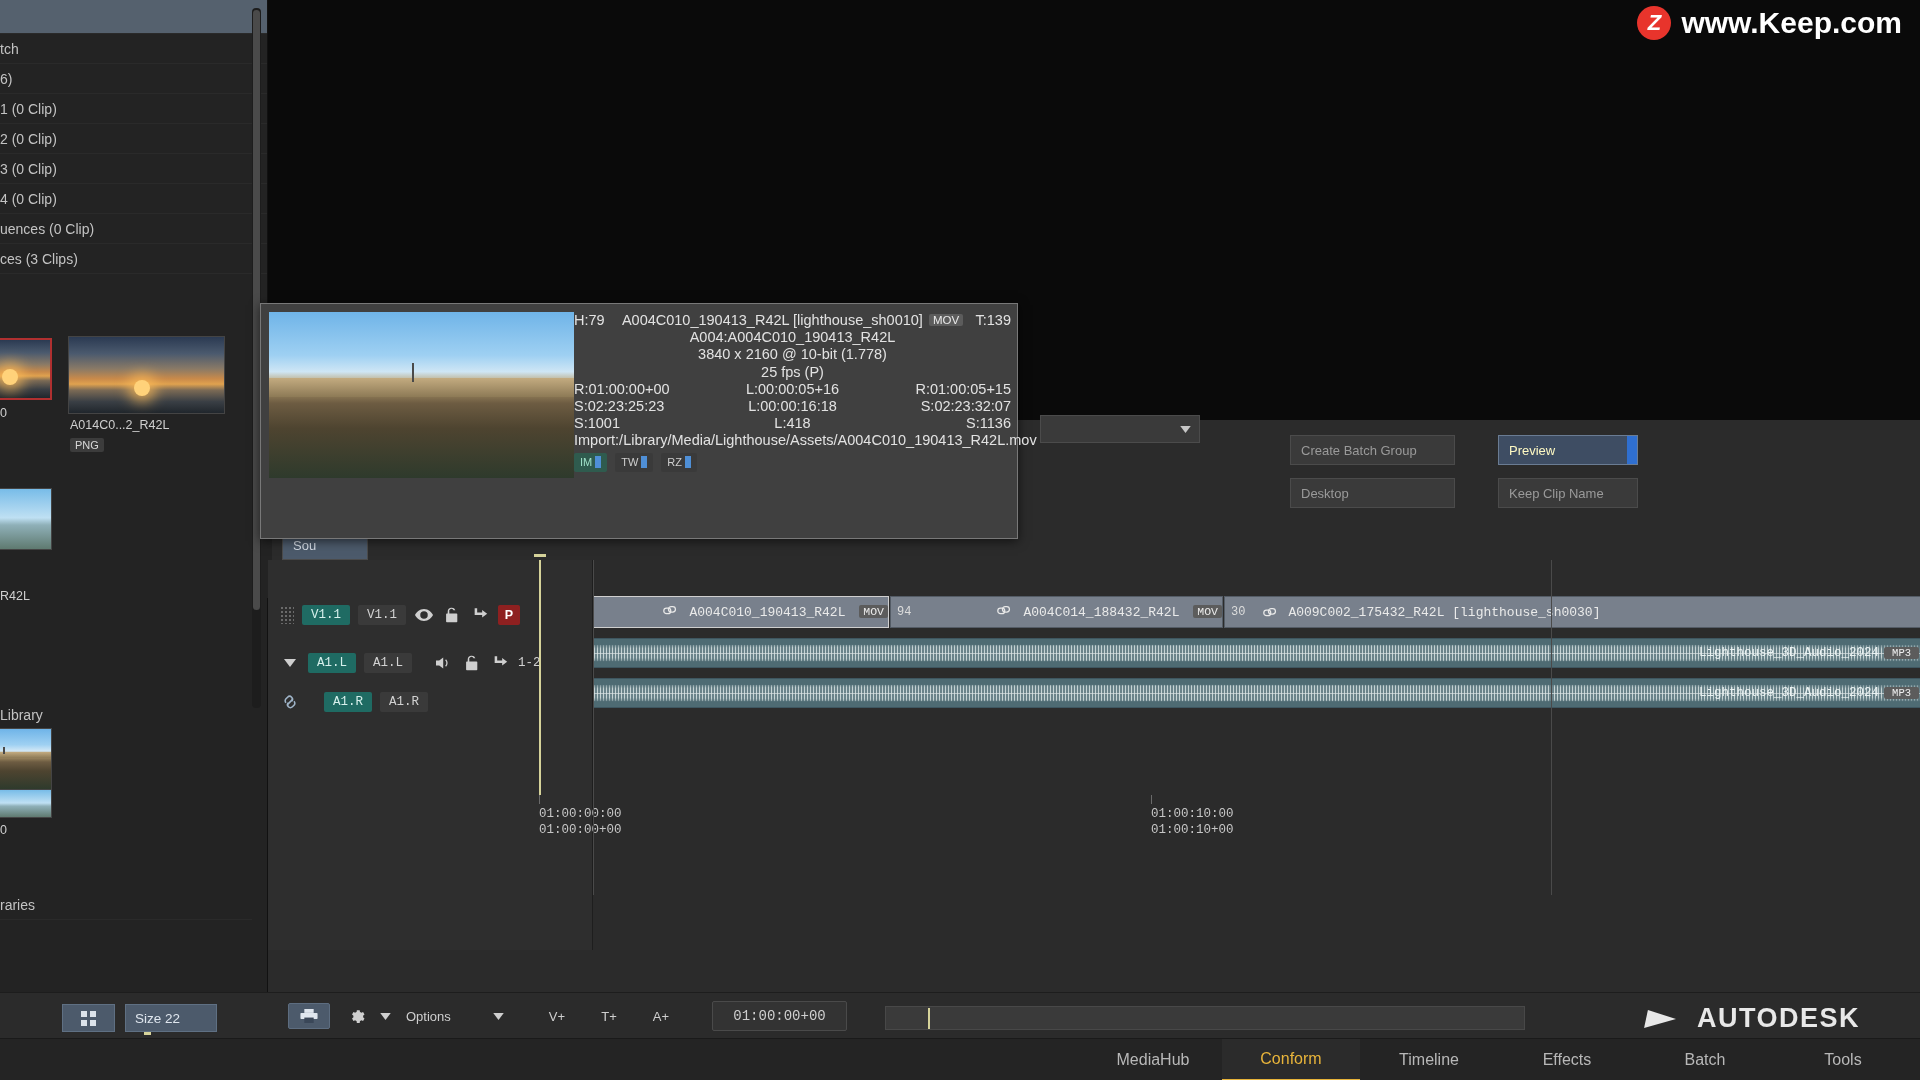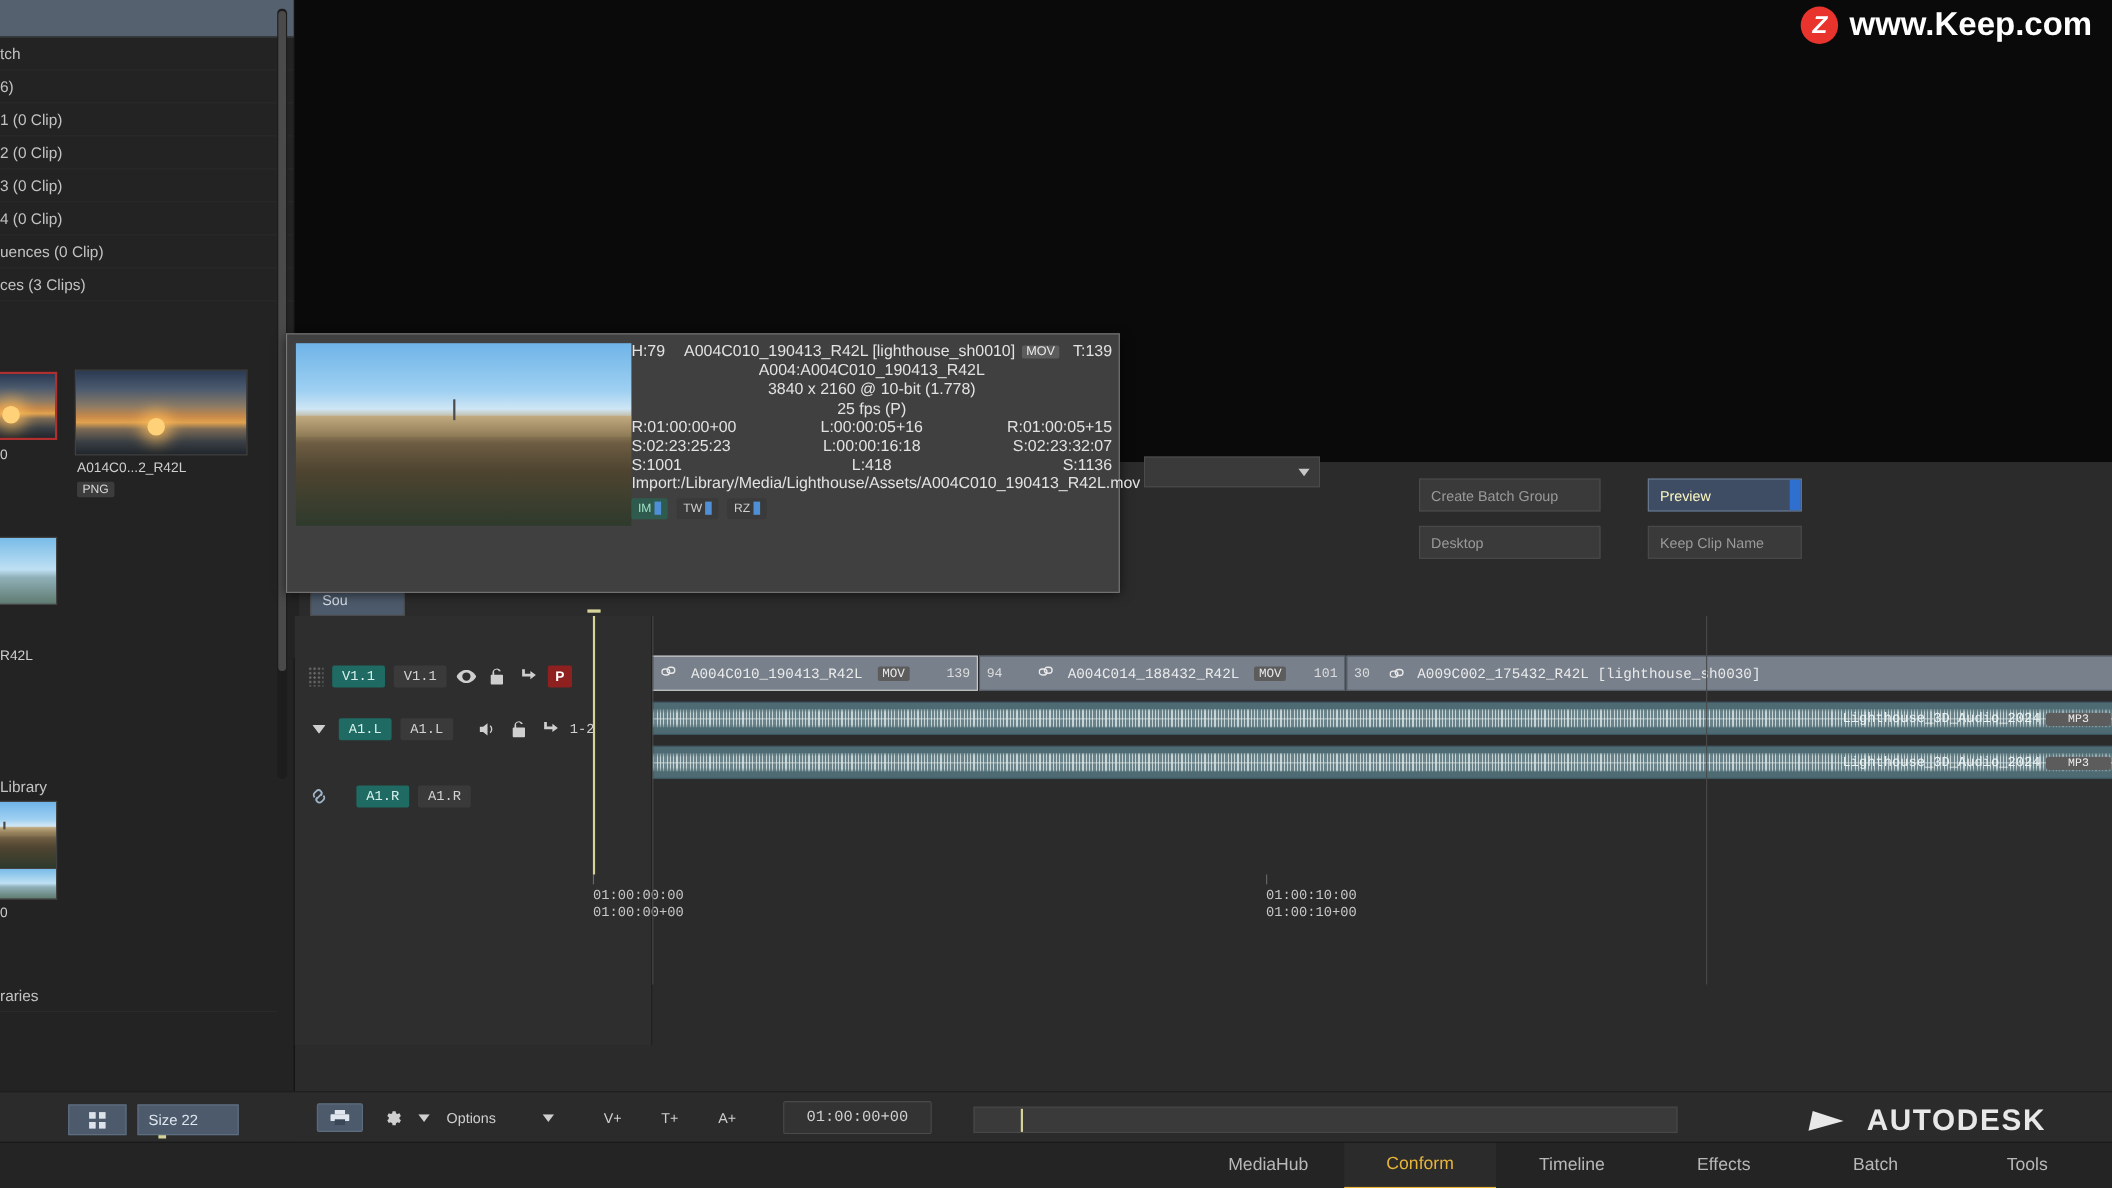--- a/index.html
+++ b/index.html
@@ -166,21 +166,21 @@
   
   #cliparea { position:absolute; left:593px; top:560px; right:0; height:390px; overflow:hidden; }
   .clip {
     position:absolute; background:#78808c; border:1px solid #545c66;
     display:flex; align-items:center; color:#eaeaea; font-size:13px;
     font-family:"Liberation Mono", monospace; white-space:nowrap; overflow:hidden;
   }
   .clip.selected { border:1px solid #cfcfcf; }
   .clip .inNum { margin-left:6px; font-size:12px; color:#dcdcdc; }
   .clip .outNum { margin-left:auto; margin-right:6px; font-size:12px; color:#dcdcdc; }
-  .clip .cname { position:absolute; left:0; right:0; text-align:center; }
+  .clip .cname { position:absolute; left:0; right:0; text-align:right; }
   .linkico { margin-right:5px; }
   .audioclip {
     position:absolute; background:#4e6b73; border:1px solid #3e5660;
     overflow:hidden;
   }
   .audioclip .wave {
     position:absolute; left:0; right:0; top:50%; height:60%;
     transform:translateY(-50%);
     background:
       repeating-linear-gradient(to right,
@@ -190,21 +190,21 @@
             mask-image:radial-gradient(ellipse 100% 65% at 50% 50%, #000 60%, transparent 100%);
   }
   .audioclip .centerline {
     position:absolute; left:0; right:0; top:50%; height:1px; background:rgba(255,255,255,.55);
   }
   .audiolabel {
     position:absolute; right:4px; top:50%; transform:translateY(-50%);
     font-size:12.5px; color:#eaf2f2; font-family:"Liberation Mono", monospace;
     white-space:nowrap;
   }
-  .mp3badge { background:#5c5c5c; color:#efefef; font-size:10.5px; padding:0 20px; border-radius:2px; margin-left:5px;}
+  .mp3badge { background:#5c5c5c; color:#efefef; font-size:10.5px; padding:0 8px; border-radius:2px; margin-left:5px;}
   #playhead {
     position:absolute; left:539px; top:560px; width:2px; height:235px;
     background:#d6d39a; z-index:20;
   }
   #playhead-handle {
     position:absolute; left:-5px; top:-6px; width:12px; height:3px; background:#d6d39a;
   }
   
   #ruler {
     position:absolute; left:593px; top:795px; right:0; height:50px;
@@ -437,21 +437,21 @@
           <path d="M3 8V6a5 5 0 019.6-2h-2.3A2.8 2.8 0 005 6v2h9a1 1 0 011 1v9a1 1 0 01-1 1H2a1 1 0 01-1-1V9a1 1 0 011-1z"></path>
         </svg>
     </span>
     <span class="icobtn">
       <svg width="15" height="14" viewBox="0 0 18 16" fill="#cfcfcf">
           <path d="M2 0v8h9v3l6-4.5L11 2v3H5V0z"></path>
         </svg>
     </span>
     <span class="num12">1-2</span>
   </div>
-  <div class="trow" style="left:12px;top:132px;margin-top:22px;">
+  <div class="trow" style="left:12px;top:132px;">
     <span class="icobtn">
       <svg width="16" height="16" viewBox="0 0 20 20" fill="none" stroke="#9fb4c8" stroke-width="2">
           <path d="M7 13l6-6"></path>
           <path d="M5 11a3.5 3.5 0 010-5l2-2a3.5 3.5 0 015 5"></path>
           <path d="M15 9a3.5 3.5 0 010 5l-2 2a3.5 3.5 0 01-5-5"></path>
         </svg>
     </span>
     <span class="tagbtn teal" style="margin-left:16px;">A1.R</span>
     <span class="tagbtn plain">A1.R</span>
   </div>

